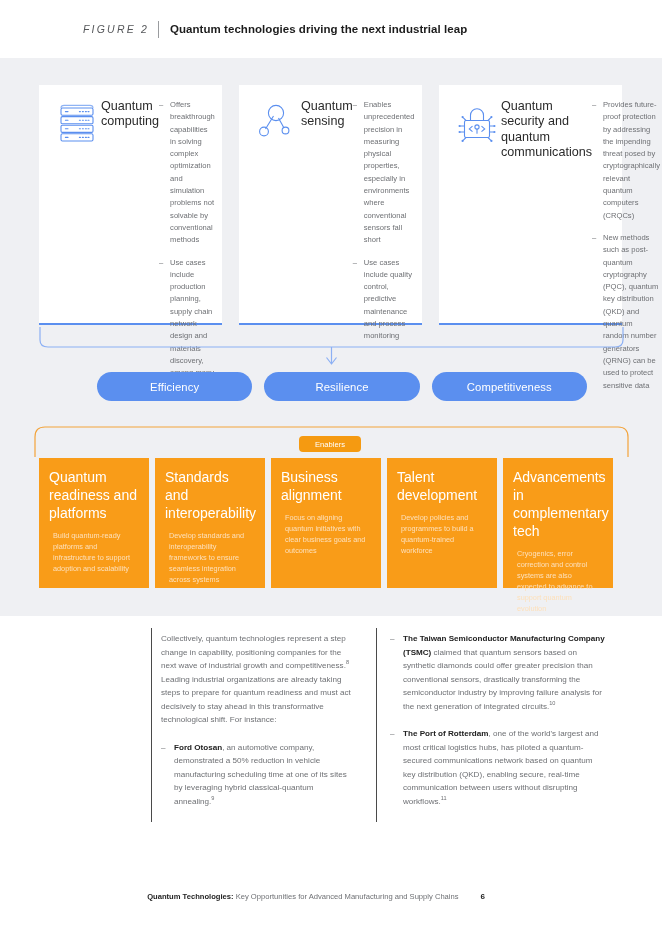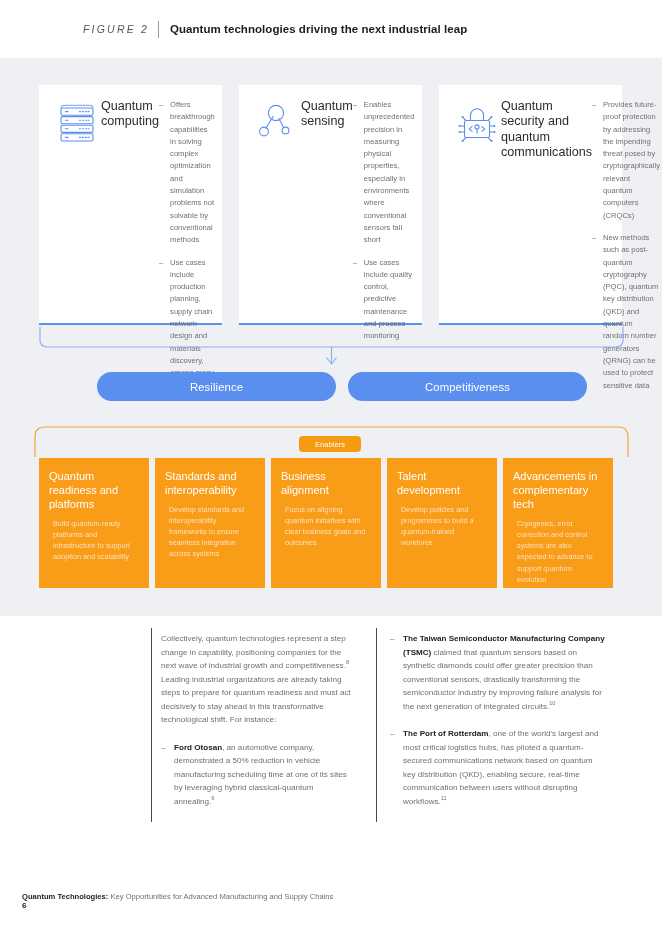--- a/index.html
+++ b/index.html
@@ -170,21 +170,21 @@
   }
   .enabler {
     width: 110px;
     height: 130px;
     background: #f99c18;
     padding: 11px 10px 0 10px;
     box-sizing: border-box;
   }
   .enabler h4 {
     margin: 0 0 7px 0;
-    font-size: 11px;
+    font-size: 14px;
     font-weight: 400;
     line-height: 1.28;
     color: #ffffff;
   }
   .enabler p {
     margin: 4px;
     font-size: 7.3px;
     line-height: 1.52;
     color: #fde0bb;
   }
@@ -235,21 +235,20 @@
     position: absolute;
     left: 0; top: 892px;
     width: 524px;
     display: flex;
     justify-content: flex-end;
     align-items: baseline;
     padding-right: 39px;
     box-sizing: border-box;
     font-size: 7.6px;
     color: #6e7074;
-    flex-direction: column;
   }
   .footer b { color: #1f1f1f; font-weight: 700; }
   .footer .pagenum {
     margin-left: 22px;
     color: #1f1f1f;
     font-weight: 700;
     font-size: 8px;
   }
 </style>
 </head>
@@ -345,20 +344,21 @@
 
 <div class="bracket-wrap">
   <svg width="585" height="43" viewBox="0 0 585 43" fill="none" stroke="#8cb0f4" stroke-width="1.2">
     <path d="M1 0 V13 Q1 20 9 20 H576 Q584 20 584 13 V0"></path>
     <path d="M292.5 20 V36"></path>
     <path d="M287.5 30.5 L292.5 37 L297.5 30.5" stroke-linejoin="round"></path>
   </svg>
 </div>
 
 <div class="pills-row">
+  <div class="pill">Efficiency</div>
   <div class="pill">Resilience</div>
   <div class="pill">Competitiveness</div>
 </div>
 
 <div class="enab-bracket">
   <svg width="595" height="32" viewBox="0 0 595 32" fill="none" stroke="#f3a33a" stroke-width="1.2">
     <path d="M1 32 V12 Q1 2 11 2 H584 Q594 2 594 12 V32"></path>
   </svg>
 </div>
 <div class="enablers-pill">Enablers</div>

